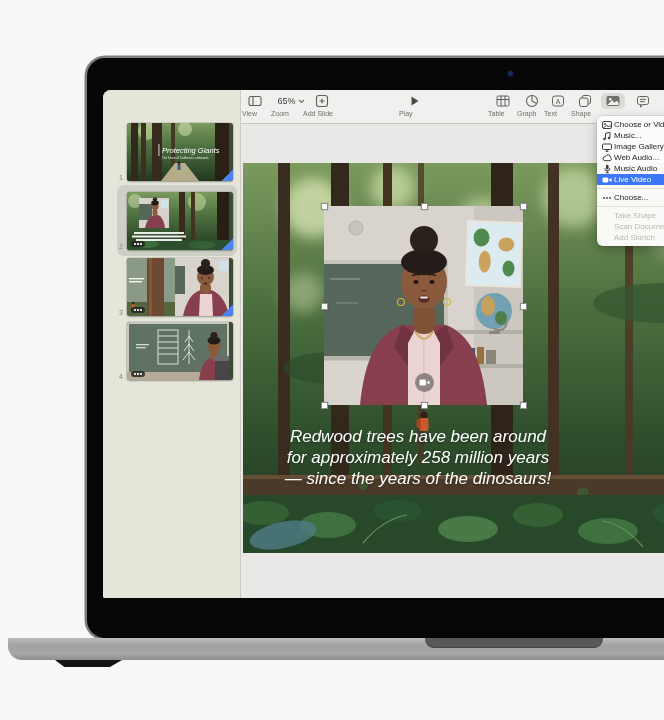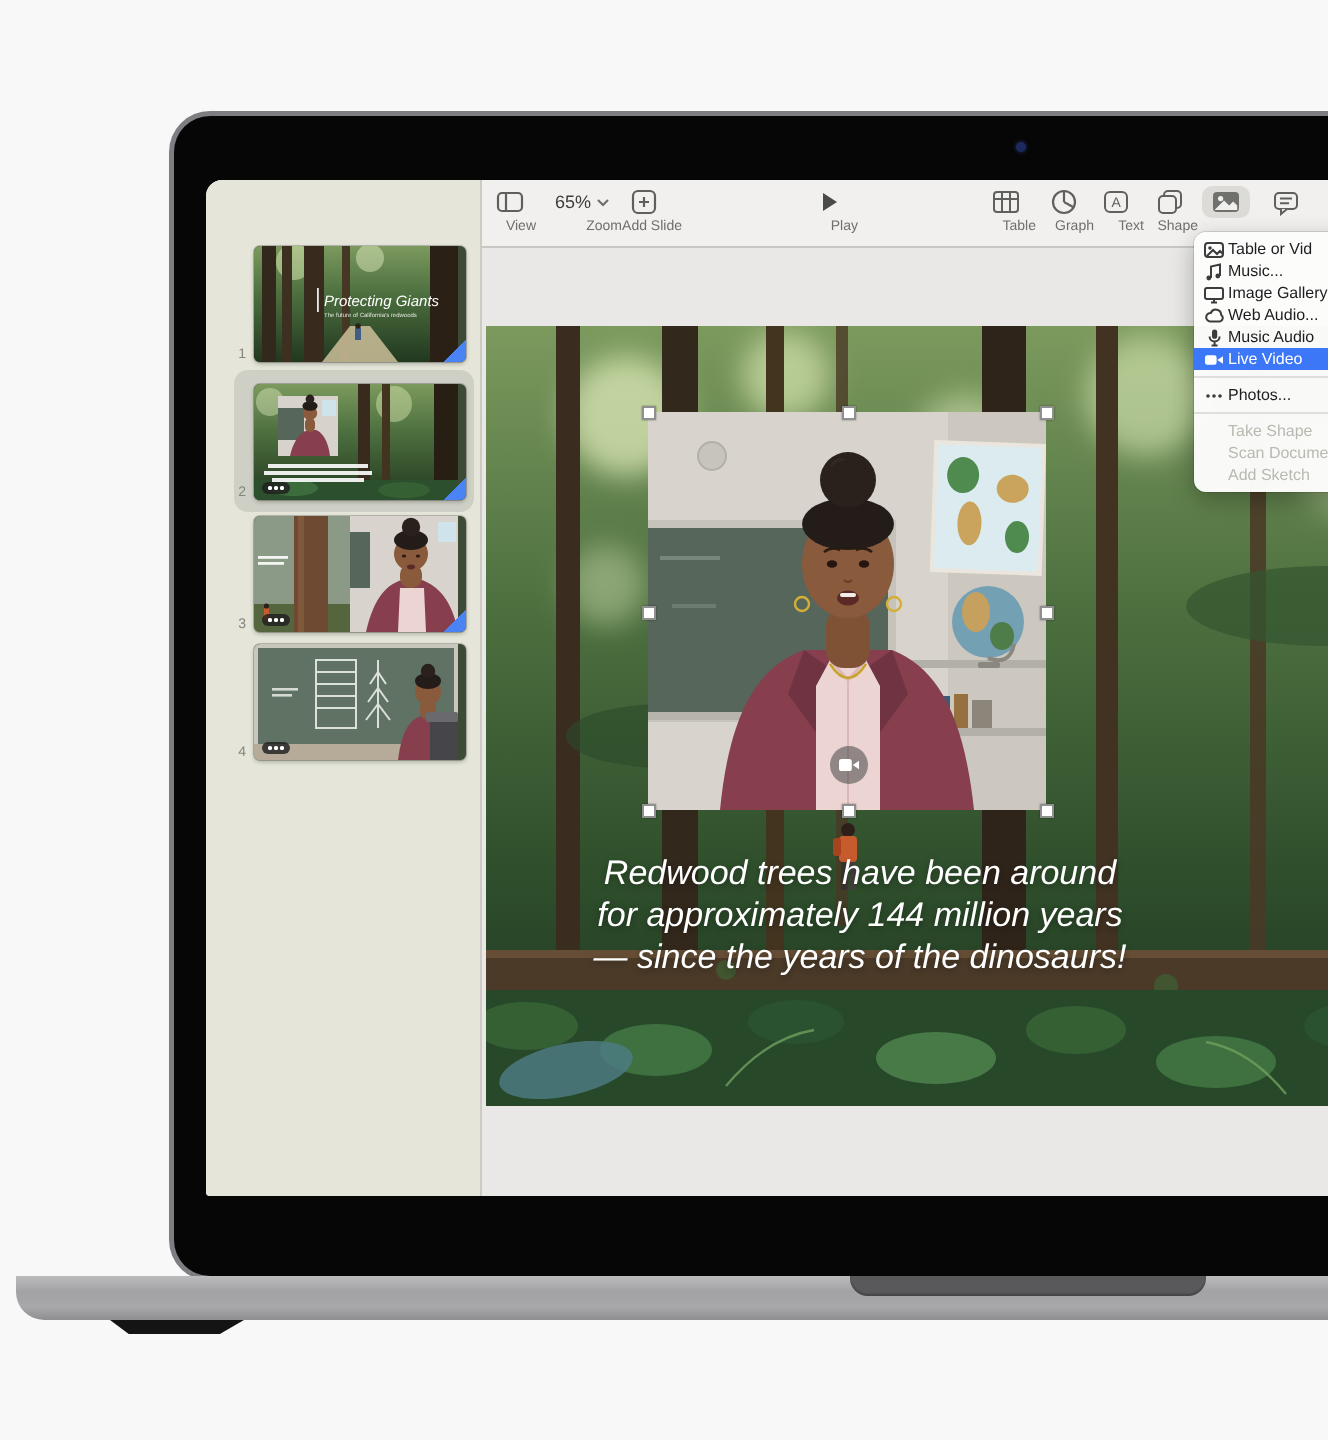--- a/index.html
+++ b/index.html
@@ -34,29 +34,29 @@
   .badge{position:absolute;left:4px;bottom:3px;width:14px;height:6px;border-radius:3px;
          background:rgba(30,30,30,.8);display:flex;align-items:center;justify-content:center;gap:1.4px;}
   .badge i{width:1.6px;height:1.6px;border-radius:50%;background:#fff;display:block;}
   .fold{position:absolute;right:0;bottom:0;width:11px;height:11px;
         background:linear-gradient(315deg,var(--selection-blue,#4a84f4) 50%,rgba(0,0,0,0) 50.5%);}
 
   
   .main{position:absolute;left:138px;top:0;right:0;height:508px;}
   .toolbar{position:absolute;left:0;top:0;width:100%;height:33px;background:#f1f0ee;
            border-bottom:1px solid #c8c7c4;}
-  .tbtn{position:absolute;top:3px;text-align:right;cursor:default;}
+  .tbtn{position:absolute;top:3px;text-align:left;cursor:default;}
   .tbtn .ic{height:16px;display:flex;align-items:center;justify-content:center;}
   .tbtn .lb{font-size:7px;color:#6e6e6a;margin-top:1px;white-space:nowrap;}
   .tbtn.active .ic{background:#dcdbd8;border-radius:5px;width:24px;margin:0 auto;}
   .zoomctl{font-size:9px;color:#3c3c3a;display:flex;align-items:center;gap:2px;justify-content:center;}
 
   .canvas{position:absolute;left:0;top:34px;right:0;height:474px;background:#e9e8e6;}
   .slide{position:absolute;left:2px;top:39px;width:460px;height:390px;overflow:hidden;background:#243b25;}
-  .caption{position:absolute;left:12px;top:263px;width:350px;text-align:center;color:#fff;
+  .caption{position:absolute;left:0;top:263px;width:350px;text-align:center;color:#fff;
            font-style:italic;font-size:17px;line-height:21px;text-shadow:0 1px 3px rgba(0,0,0,.35);}
   .videobox{position:absolute;left:81px;top:43px;width:199px;height:199px;}
   .hd{position:absolute;width:5px;height:5px;background:#fff;border:.5px solid #8f8f8f;
       box-shadow:0 0 1px rgba(0,0,0,.4);}
   .cam-badge{position:absolute;left:91px;top:167px;width:19px;height:19px;border-radius:50%;
       background:rgba(70,70,70,.55);display:flex;align-items:center;justify-content:center;}
 
   
   .menu{position:absolute;left:597px;top:116px;width:96px;background:rgba(252,252,251,.98);
         border-radius:6px;box-shadow:0 4px 12px rgba(0,0,0,.28),0 0 0 .5px rgba(0,0,0,.12);
@@ -398,21 +398,21 @@
               <g stroke="#6fa05e" stroke-width="1.2" fill="none" opacity=".8">
                 <path d="M120,380 q20,-24 44,-28"></path>
                   <path d="M400,384 q-18,-22 -40,-26"></path>
                   <path d="M560,380 q16,-20 36,-24"></path>
               </g>
             </svg>
 
             
             <div class="caption">
               <div>Redwood trees have been around</div>
-              <div>for approximately 144 million years</div>
+              <div>for approximately 258 million years</div>
               <div>— since the years of the dinosaurs!</div>
             </div>
 
             
             <div class="videobox">
               <svg width="199" height="199" viewBox="0 0 199 199">
                 <rect width="199" height="199" fill="#d8d4cd"></rect>
                 <rect x="150" width="49" height="199" fill="#ccc8c0"></rect>
                 <circle cx="32" cy="22" r="7" fill="#c7c4bd" stroke="#b2afa8"></circle>
                 <rect x="-4" y="56" width="126" height="97" fill="#57665a" stroke="#c6c3ba" stroke-width="4"></rect>
@@ -489,21 +489,21 @@
 
   <div class="menu">
     <div class="mi">
       <span class="mic">
         <svg width="10" height="10" viewBox="0 0 10 10" fill="none" stroke="#3c3c3e" stroke-width="1">
           <rect x="0.5" y="1.5" width="9" height="7" rx="1.5"></rect>
             <circle cx="3" cy="4" r="0.9" fill="#3c3c3e" stroke="none"></circle>
           <path d="M1.5 8 L4.5 5 L6.5 7 L8 5.5 L9.5 7"></path>
         </svg>
       </span>
-      <span>Table or Vid</span>
+      <span>Choose or Vid</span>
     </div>
     <div class="mi">
       <span class="mic">
         <svg width="10" height="10" viewBox="0 0 10 10" fill="none" stroke="#3c3c3e" stroke-width="1">
           <path d="M3.5 8 V2.3 L8 1.3 V7"></path>
           <circle cx="2.4" cy="8" r="1.2" fill="#3c3c3e" stroke="none"></circle>
             <circle cx="6.9" cy="7" r="1.2" fill="#3c3c3e" stroke="none"></circle>
         </svg>
       </span>
       <span>Music...</span>
@@ -545,21 +545,21 @@
     </div>
     <div class="msep"></div>
     <div class="mi">
       <span class="mic">
         <svg width="10" height="10" viewBox="0 0 10 10">
           <circle cx="2" cy="5" r="0.9" fill="#3c3c3e"></circle>
             <circle cx="5" cy="5" r="0.9" fill="#3c3c3e"></circle>
             <circle cx="8" cy="5" r="0.9" fill="#3c3c3e"></circle>
         </svg>
       </span>
-      <span>Photos...</span>
+      <span>Choose...</span>
     </div>
     <div class="msep"></div>
     <div class="mi dis">
       <span class="mic"></span>
         <span>Take Shape</span>
     </div>
     <div class="mi dis">
       <span class="mic"></span>
         <span>Scan Documents</span>
     </div>

